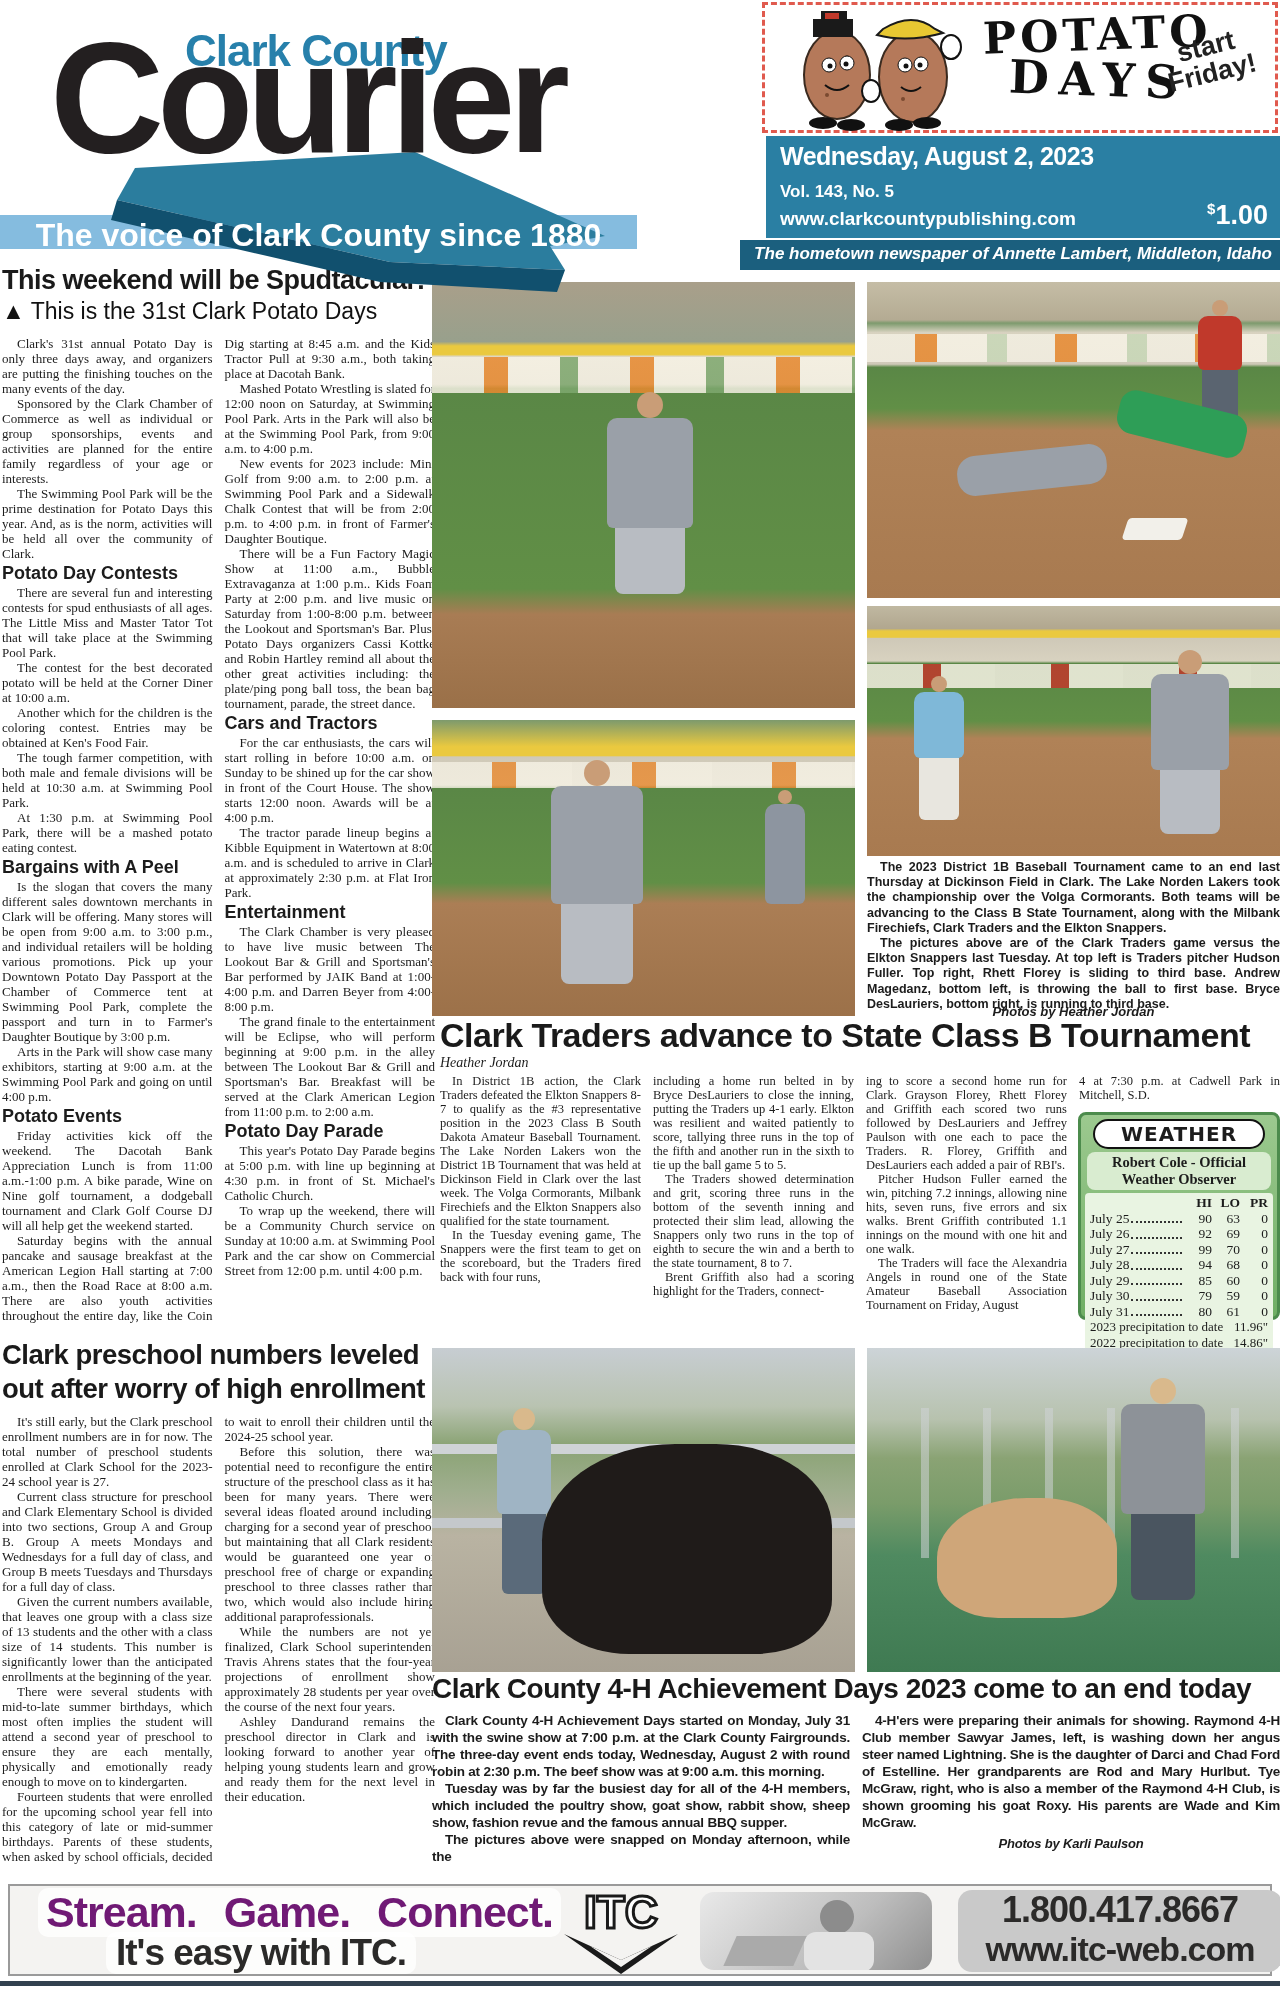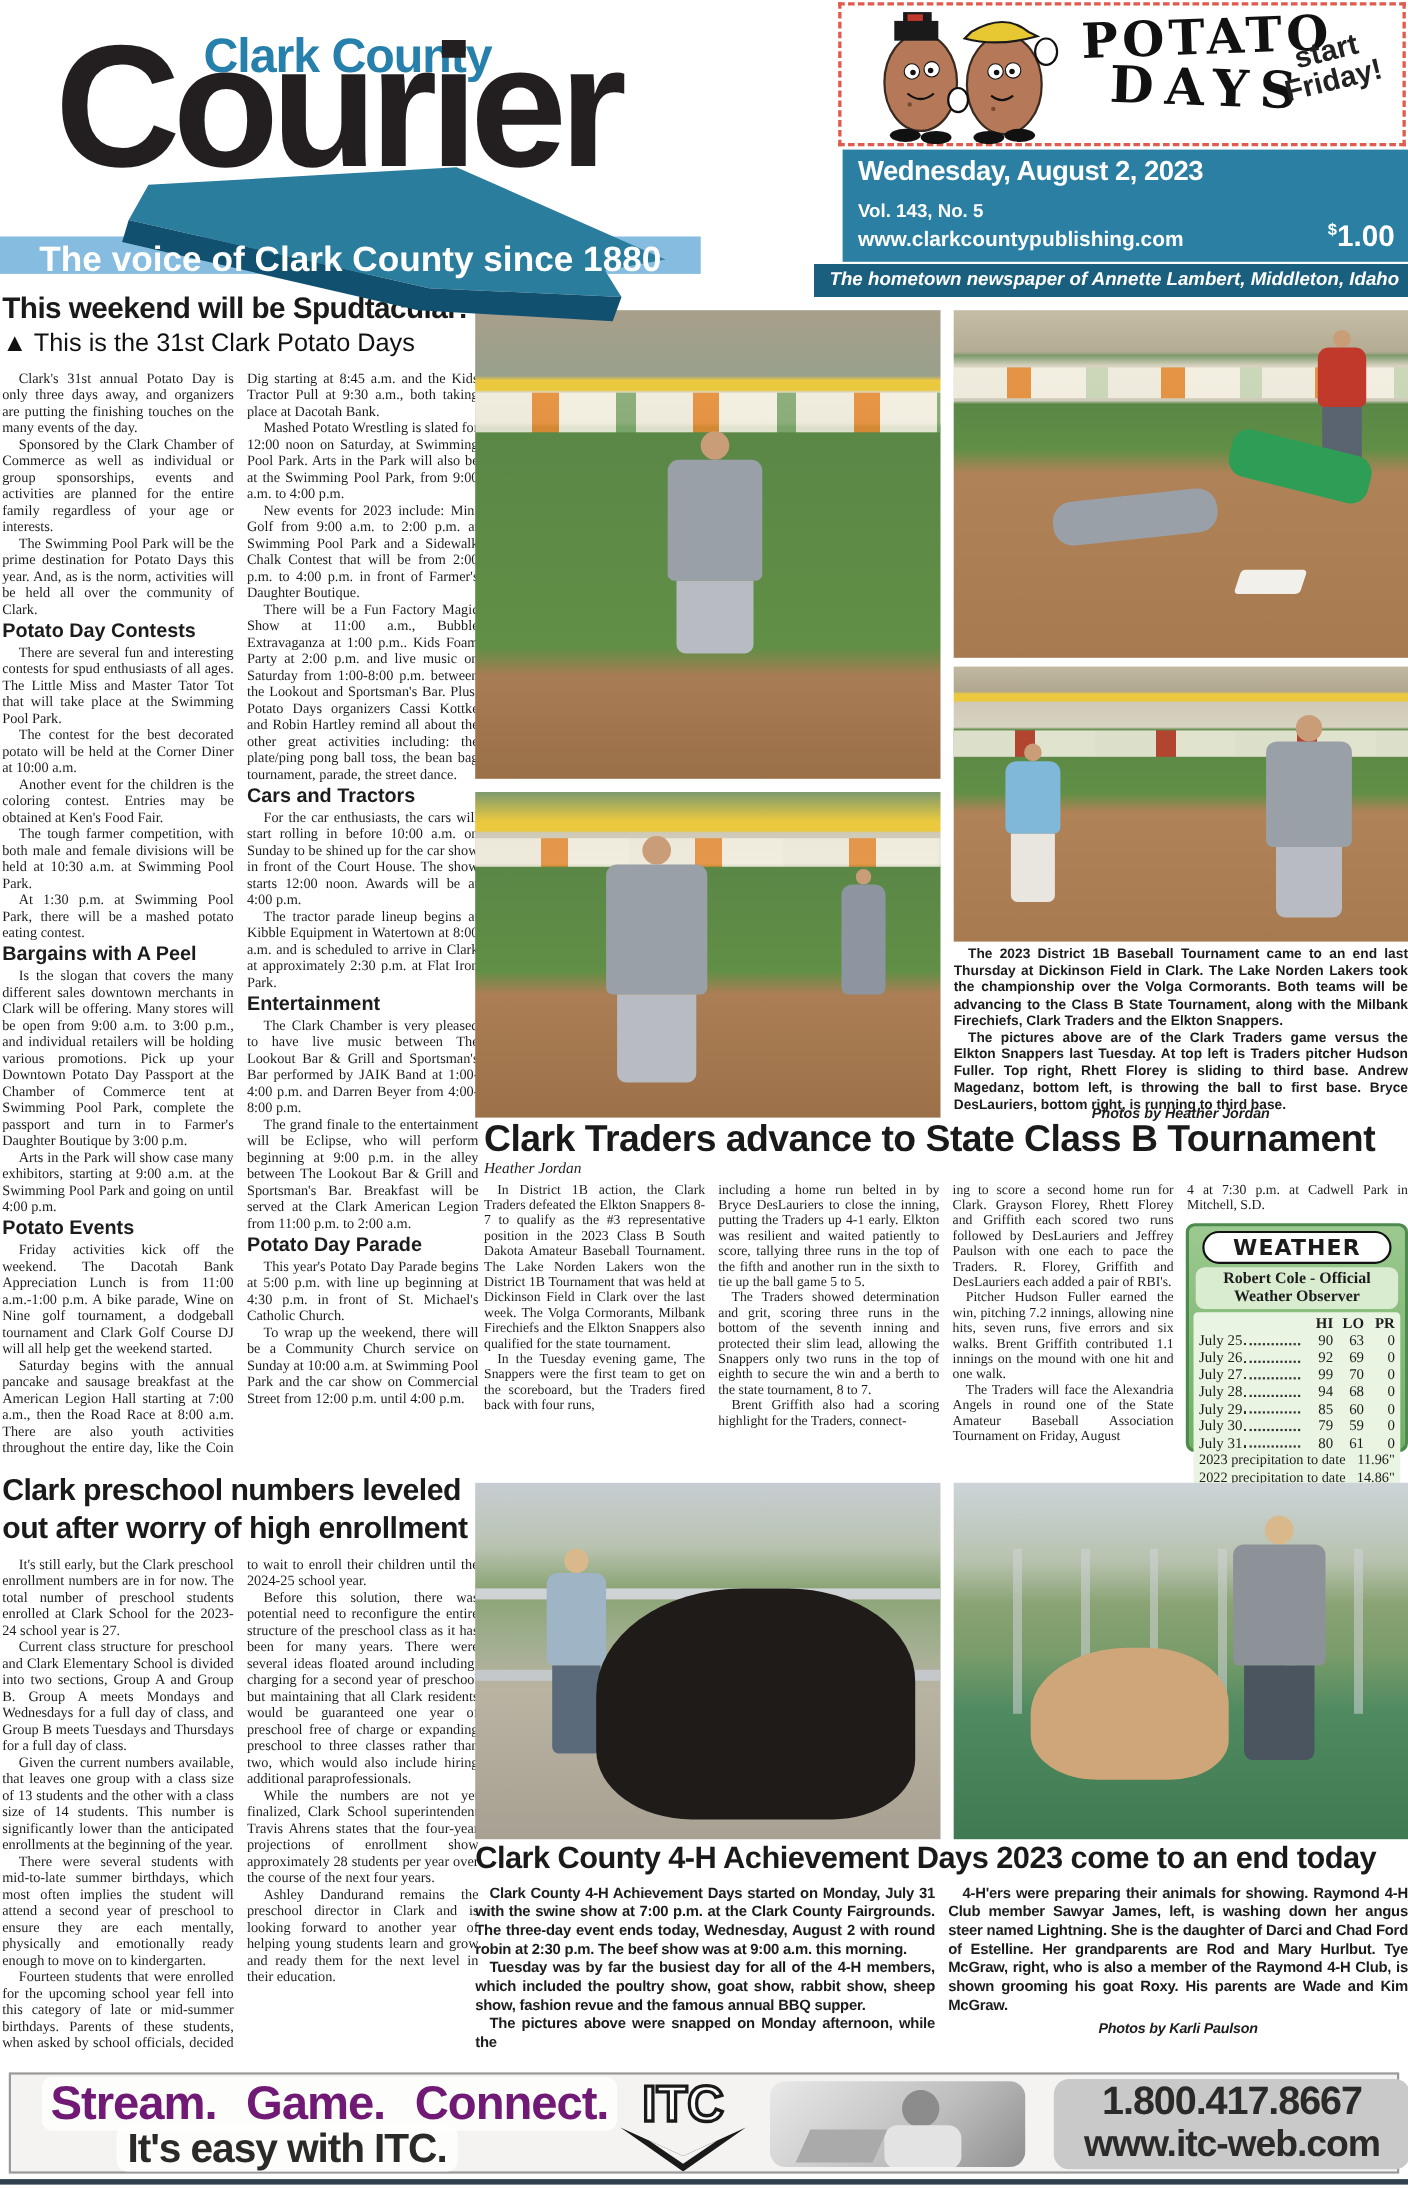--- a/index.html
+++ b/index.html
@@ -176,21 +176,21 @@
 
   <div class="headline spud-headline">This weekend will be Spudtacular!</div>
   <div class="spud-subhead">▲ This is the 31st Clark Potato Days</div>
   <div class="serif-cols spud-cols">
       <p class="news-p">Clark's 31st annual Potato Day is only three days away, and organizers are putting the finishing touches on the many events of the day.</p>
       <p class="news-p">Sponsored by the Clark Chamber of Commerce as well as individual or group sponsorships, events and activities are planned for the entire family regardless of your age or interests.</p>
       <p class="news-p">The Swimming Pool Park will be the prime destination for Potato Days this year. And, as is the norm, activities will be held all over the community of Clark.</p>
       <div class="sub-h">Potato Day Contests</div>
       <p class="news-p">There are several fun and interesting contests for spud enthusiasts of all ages. The Little Miss and Master Tator Tot that will take place at the Swimming Pool Park.</p>
       <p class="news-p">The contest for the best decorated potato will be held at the Corner Diner at 10:00 a.m.</p>
-      <p class="news-p">Another event for the children is the coloring contest. Entries may be obtained at Ken's Food Fair.</p>
+      <p class="news-p">Another which for the children is the coloring contest. Entries may be obtained at Ken's Food Fair.</p>
       <p class="news-p">The tough farmer competition, with both male and female divisions will be held at 10:30 a.m. at Swimming Pool Park.</p>
       <p class="news-p">At 1:30 p.m. at Swimming Pool Park, there will be a mashed potato eating contest.</p>
       <div class="sub-h">Bargains with A Peel</div>
       <p class="news-p">Is the slogan that covers the many different sales downtown merchants in Clark will be offering. Many stores will be open from 9:00 a.m. to 3:00 p.m., and individual retailers will be holding various promotions. Pick up your Downtown Potato Day Passport at the Chamber of Commerce tent at Swimming Pool Park, complete the passport and turn in to Farmer's Daughter Boutique by 3:00 p.m.</p>
       <p class="news-p">Arts in the Park will show case many exhibitors, starting at 9:00 a.m. at the Swimming Pool Park and going on until 4:00 p.m.</p>
       <div class="sub-h">Potato Events</div>
       <p class="news-p">Friday activities kick off the weekend. The Dacotah Bank Appreciation Lunch is from 11:00 a.m.-1:00 p.m. A bike parade, Wine on Nine golf tournament, a dodgeball tournament and Clark Golf Course DJ will all help get the weekend started.</p>
       <p class="news-p">Saturday begins with the annual pancake and sausage breakfast at the American Legion Hall starting at 7:00 a.m., then the Road Race at 8:00 a.m. There are also youth activities throughout the entire day, like the Coin Dig starting at 8:45 a.m. and the Kids Tractor Pull at 9:30 a.m., both taking place at Dacotah Bank.</p>
       <p class="news-p">Mashed Potato Wrestling is slated for 12:00 noon on Saturday, at Swimming Pool Park. Arts in the Park will also be at the Swimming Pool Park, from 9:00 a.m. to 4:00 p.m.</p>
       <p class="news-p">New events for 2023 include: Mini Golf from 9:00 a.m. to 2:00 p.m. at Swimming Pool Park and a Sidewalk Chalk Contest that will be from 2:00 p.m. to 4:00 p.m. in front of Farmer's Daughter Boutique.</p>

